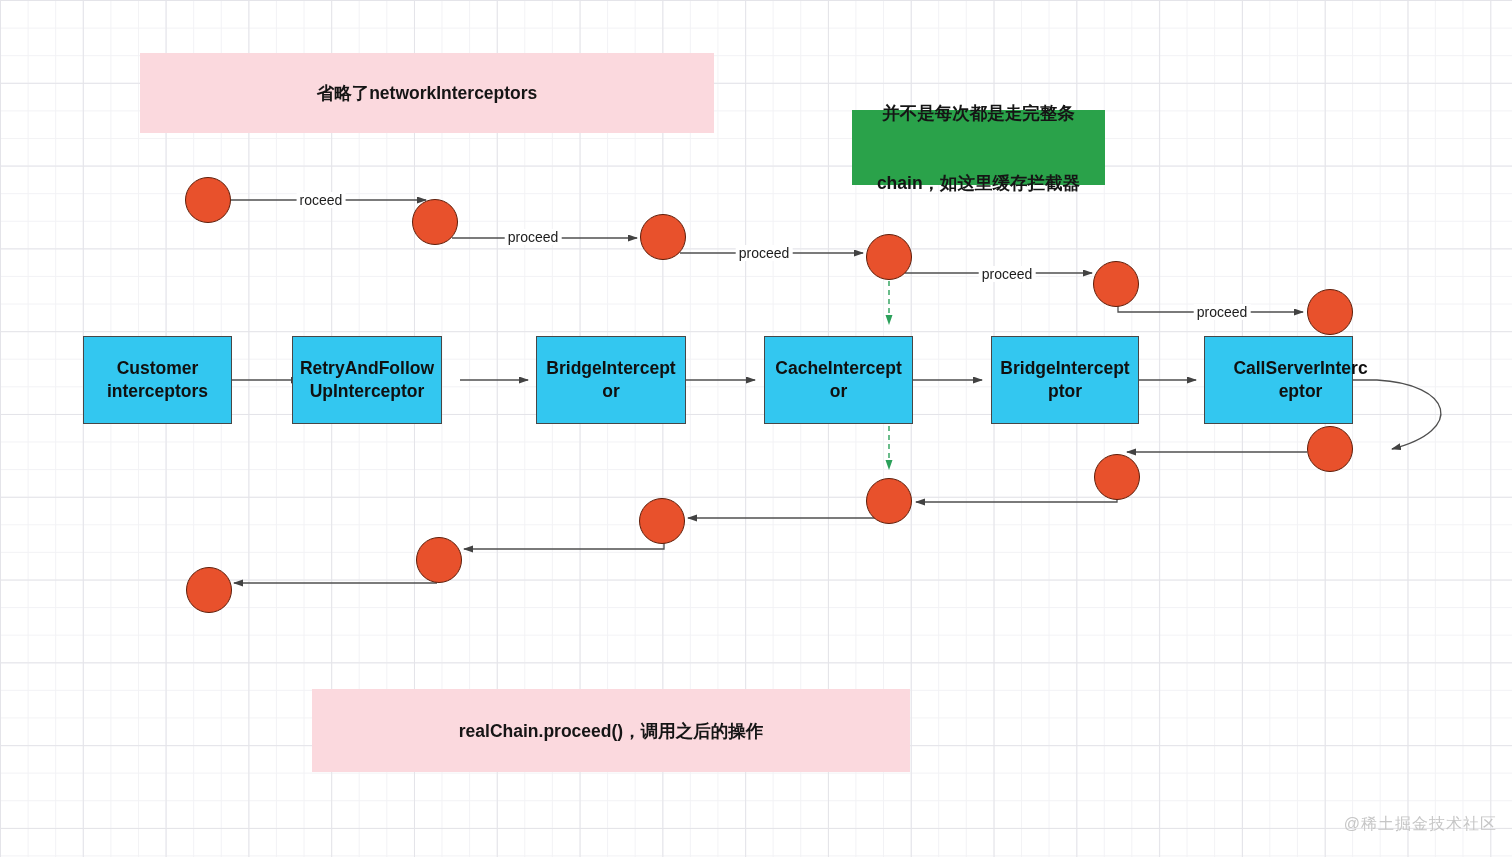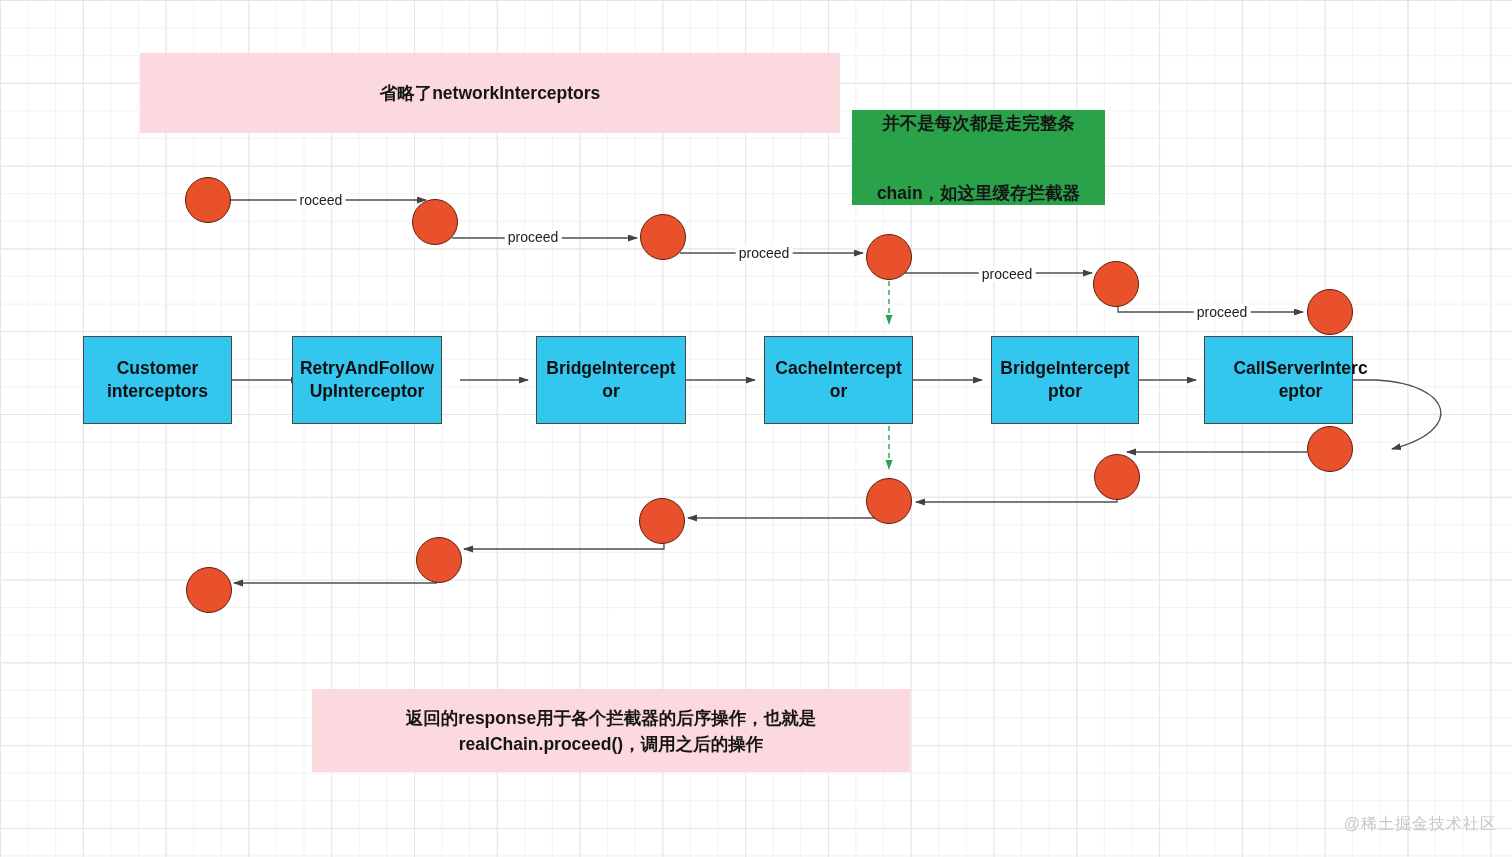--- a/index.html
+++ b/index.html
@@ -79,31 +79,30 @@
       <path d="M875 518 H688" marker-end="url(#ah)"></path>
       <path d="M664 543 V549 H464" marker-end="url(#ah)"></path>
       <path d="M437 583 H234" marker-end="url(#ah)"></path>
     </g>
     <g stroke="#2ba05a" stroke-width="1.4" fill="none" stroke-dasharray="5 4">
       <path d="M889 281 V324" marker-end="url(#ahg)"></path>
       <path d="M889 426 V469" marker-end="url(#ahg)"></path>
     </g>
   </svg>
 
-  <div class="note note-pink" style="left:140px;top:53px;width:700px;height:80px;">
+  <div class="note note-pink" style="left:140px;top:53px;width:574px;height:80px;">
     <span>省略了networkInterceptors</span>
   </div>
 
-  <div class="note note-green" style="left:852px;top:110px;width:253px;height:95px;gap:44px;">
+  <div class="note note-green" style="left:852px;top:110px;width:253px;height:75px;gap:44px;">
     <span>并不是每次都是走完整条</span>
     <span>chain，如这里缓存拦截器</span>
   </div>
 
   <div class="note note-pink" style="left:312px;top:689px;width:598px;height:83px;">
-    <span>返回的response用于各个拦截器的后序操作，也就是</span>
     <span>realChain.proceed()，调用之后的操作</span>
   </div>
 
   <div class="ibox" style="left:83px;width:149px;">
     <span>Customer</span>
     <span>interceptors</span>
   </div>
   <div class="ibox" style="left:292px;width:150px;">
     <span>RetryAndFollow</span>
     <span>UpInterceptor</span>

